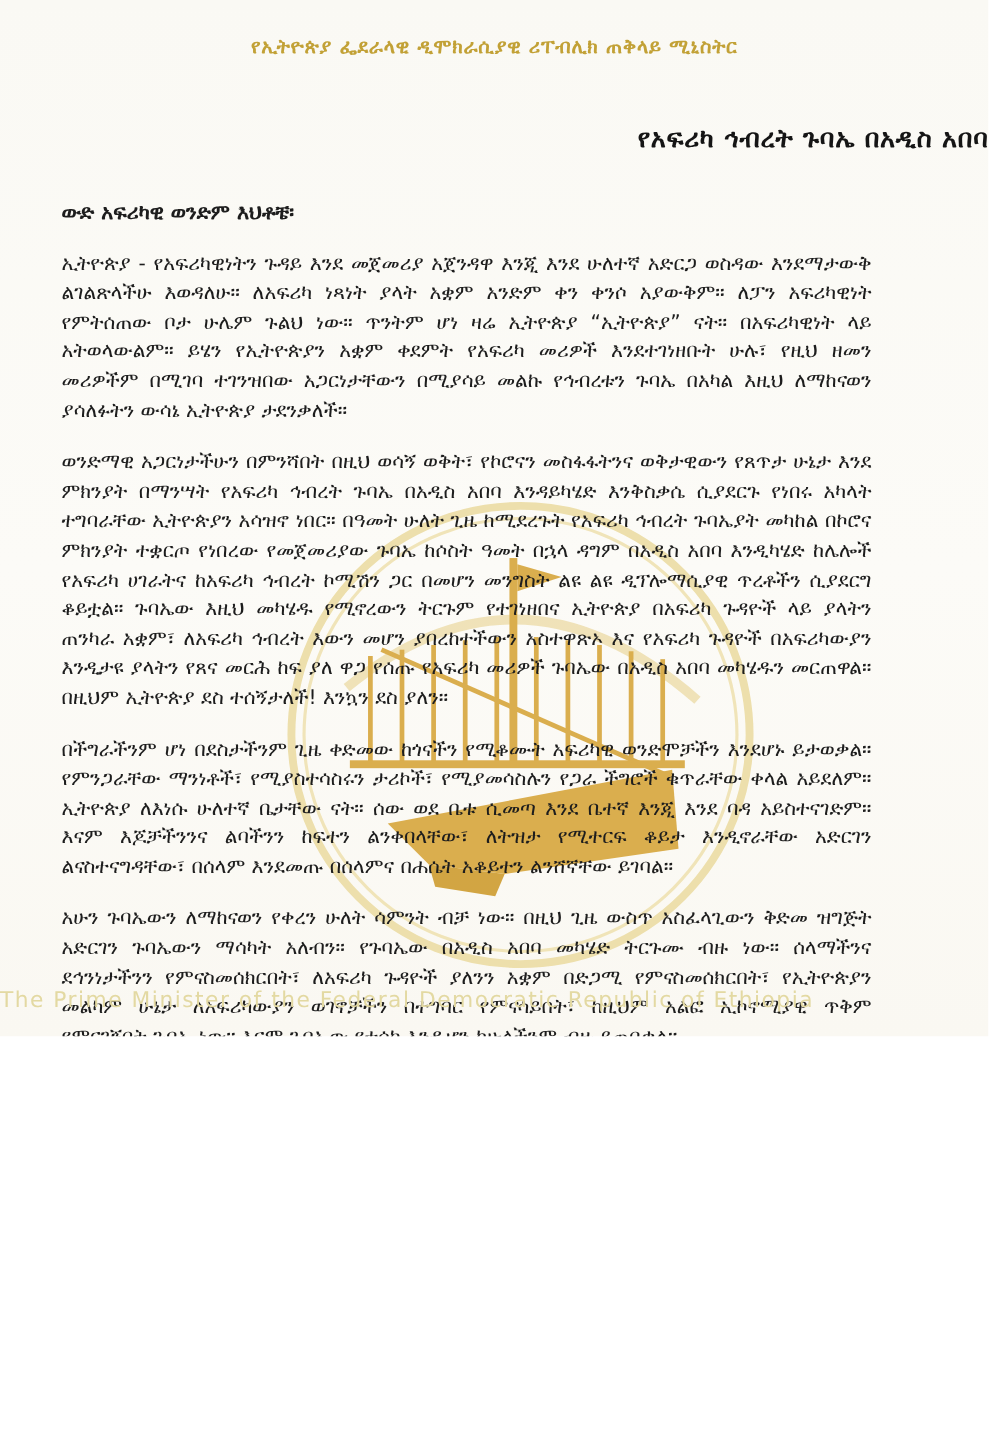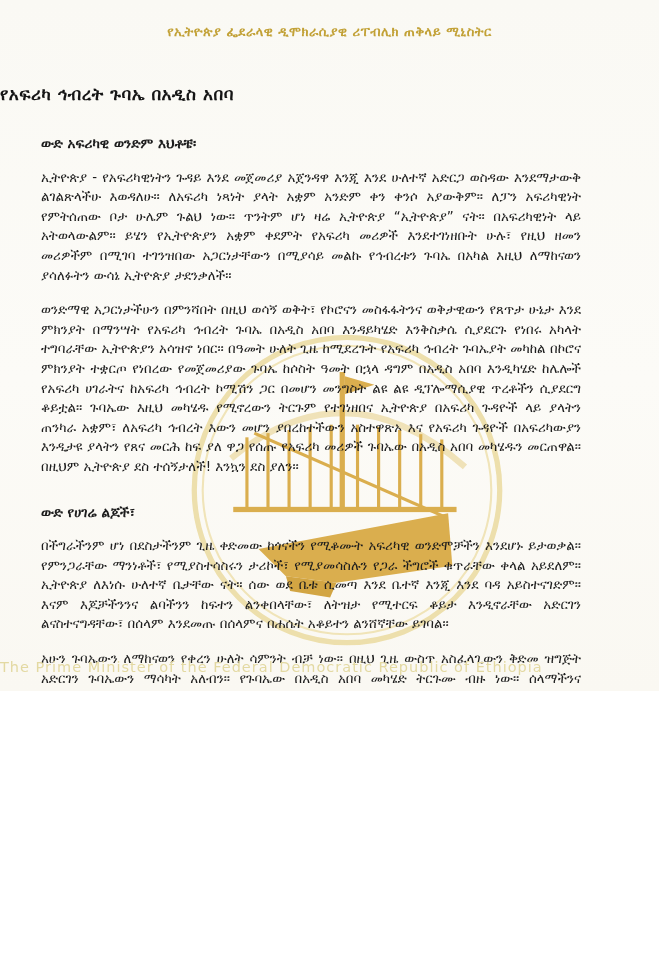--- a/index.html
+++ b/index.html
@@ -13,21 +13,21 @@
   .watermark{
     position:absolute;left:189px;top:332px;width:316px;height:316px;
     opacity:.92;z-index:0;
   }
   .content{position:absolute;inset:0;z-index:1;}
   .header-org{
     margin-top:24px;text-align:center;
     color:#c2a136;font-weight:bold;font-size:13px;letter-spacing:.5px;
   }
   .doc-title{
-    margin-top:44px;text-align:left;
+    margin-top:44px;text-align:right;
     color:#151515;font-weight:bold;font-size:17px;letter-spacing:.5px;
   }
   .body-text{
     margin:30px 78px 0 41px;
     color:#1d1d1d;font-size:13.4px;line-height:19.6px;
     text-align:justify;
   }
   .salutation{font-weight:bold;margin-bottom:14px;font-size:13.6px;text-align:left;}
   .salutation.second{margin-top:26px;}
   .para{margin:0 0 15px 0;}
@@ -83,21 +83,20 @@
 
     <div class="body-text">
 
       <div class="salutation">ውድ አፍሪካዊ ወንድም እህቶቼ፡</div>
 
 
       <p class="para">ኢትዮጵያ - የአፍሪካዊነትን ጉዳይ እንደ መጀመሪያ አጀንዳዋ እንጂ እንደ ሁለተኛ አድርጋ ወስዳው እንደማታውቅ ልገልጽላችሁ እወዳለሁ። ለአፍሪካ ነጻነት ያላት አቋም አንድም ቀን ቀንሶ አያውቅም። ለፓን አፍሪካዊነት የምትሰጠው ቦታ ሁሌም ጉልህ ነው። ጥንትም ሆነ ዛሬ ኢትዮጵያ “ኢትዮጵያ” ናት። በአፍሪካዊነት ላይ አትወላውልም። ይሄን የኢትዮጵያን አቋም ቀደምት የአፍሪካ መሪዎች እንደተገነዘቡት ሁሉ፣ የዚህ ዘመን መሪዎችም በሚገባ ተገንዝበው አጋርነታቸውን በሚያሳይ መልኩ የኅብረቱን ጉባኤ በአካል እዚህ ለማከናወን ያሳለፉትን ውሳኔ ኢትዮጵያ ታደንቃለች።</p>
 
       <p class="para">ወንድማዊ አጋርነታችሁን በምንሻበት በዚህ ወሳኝ ወቅት፣ የኮሮናን መስፋፋትንና ወቅታዊውን የጸጥታ ሁኔታ እንደ ምክንያት በማንሣት የአፍሪካ ኅብረት ጉባኤ በአዲስ አበባ እንዳይካሄድ እንቅስቃሴ ሲያደርጉ የነበሩ አካላት ተግባራቸው ኢትዮጵያን አሳዝኖ ነበር። በዓመት ሁለት ጊዜ ከሚደረጉት የአፍሪካ ኅብረት ጉባኤያት መካከል በኮሮና ምክንያት ተቋርጦ የነበረው የመጀመሪያው ጉባኤ ከሶስት ዓመት በኋላ ዳግም በአዲስ አበባ እንዲካሄድ ከሌሎች የአፍሪካ ሀገራትና ከአፍሪካ ኅብረት ኮሚሽን ጋር በመሆን መንግስት ልዩ ልዩ ዲፕሎማሲያዊ ጥረቶችን ሲያደርግ ቆይቷል። ጉባኤው እዚህ መካሄዱ የሚኖረውን ትርጉም የተገነዘበና ኢትዮጵያ በአፍሪካ ጉዳዮች ላይ ያላትን ጠንካራ አቋም፣ ለአፍሪካ ኅብረት እውን መሆን ያበረከተችውን አስተዋጽኦ እና የአፍሪካ ጉዳዮች በአፍሪካውያን እንዲታዩ ያላትን የጸና መርሕ ከፍ ያለ ዋጋ የሰጡ የአፍሪካ መሪዎች ጉባኤው በአዲስ አበባ መካሄዱን መርጠዋል። በዚህም ኢትዮጵያ ደስ ተሰኝታለች! እንኳን ደስ ያለን።</p>
 
-      <div class="salutation second">ውድ የሀገሬ ልጆች፣</div>
 
       <p class="para">በችግራችንም ሆነ በደስታችንም ጊዜ ቀድመው ከጎናችን የሚቆሙት አፍሪካዊ ወንድሞቻችን እንደሆኑ ይታወቃል። የምንጋራቸው ማንነቶች፣ የሚያስተሳስሩን ታሪኮች፣ የሚያመሳስሉን የጋራ ችግሮች ቁጥራቸው ቀላል አይደለም። ኢትዮጵያ ለእነሱ ሁለተኛ ቤታቸው ናት። ሰው ወደ ቤቱ ሲመጣ እንደ ቤተኛ እንጂ እንደ ባዳ አይስተናገድም። እናም እጆቻችንንና ልባችንን ከፍተን ልንቀበላቸው፣ ለትዝታ የሚተርፍ ቆይታ እንዲኖራቸው አድርገን ልናስተናግዳቸው፣ በሰላም እንደመጡ በሰላምና በሐሴት አቆይተን ልንሸኛቸው ይገባል።</p>
 
       <p class="para">አሁን ጉባኤውን ለማከናወን የቀረን ሁለት ሳምንት ብቻ ነው። በዚህ ጊዜ ውስጥ አስፈላጊውን ቅድመ ዝግጅት አድርገን ጉባኤውን ማሳካት አለብን። የጉባኤው በአዲስ አበባ መካሄድ ትርጉሙ ብዙ ነው። ሰላማችንና ደኅንነታችንን የምናስመሰክርበት፣ ለአፍሪካ ጉዳዮች ያለንን አቋም በድጋሚ የምናስመሰክርበት፣ የኢትዮጵያን መልካም ሁኔታ ለአፍሪካውያን ወገኖቻችን በተግባር የምናሳይበት፣ ከዚህም አልፎ ኢኮኖሚያዊ ጥቅም የምናገኝበት ጉባኤ ነው። እናም ጉባኤው የተሳካ እንዲሆን ከሁላችንም ብዙ ይጠበቃል።</p>
 
     </div>
 
     <div class="page-number">1</div>
 
     <div class="footer-line">The Prime Minister of the Federal Democratic Republic of Ethiopia</div>

